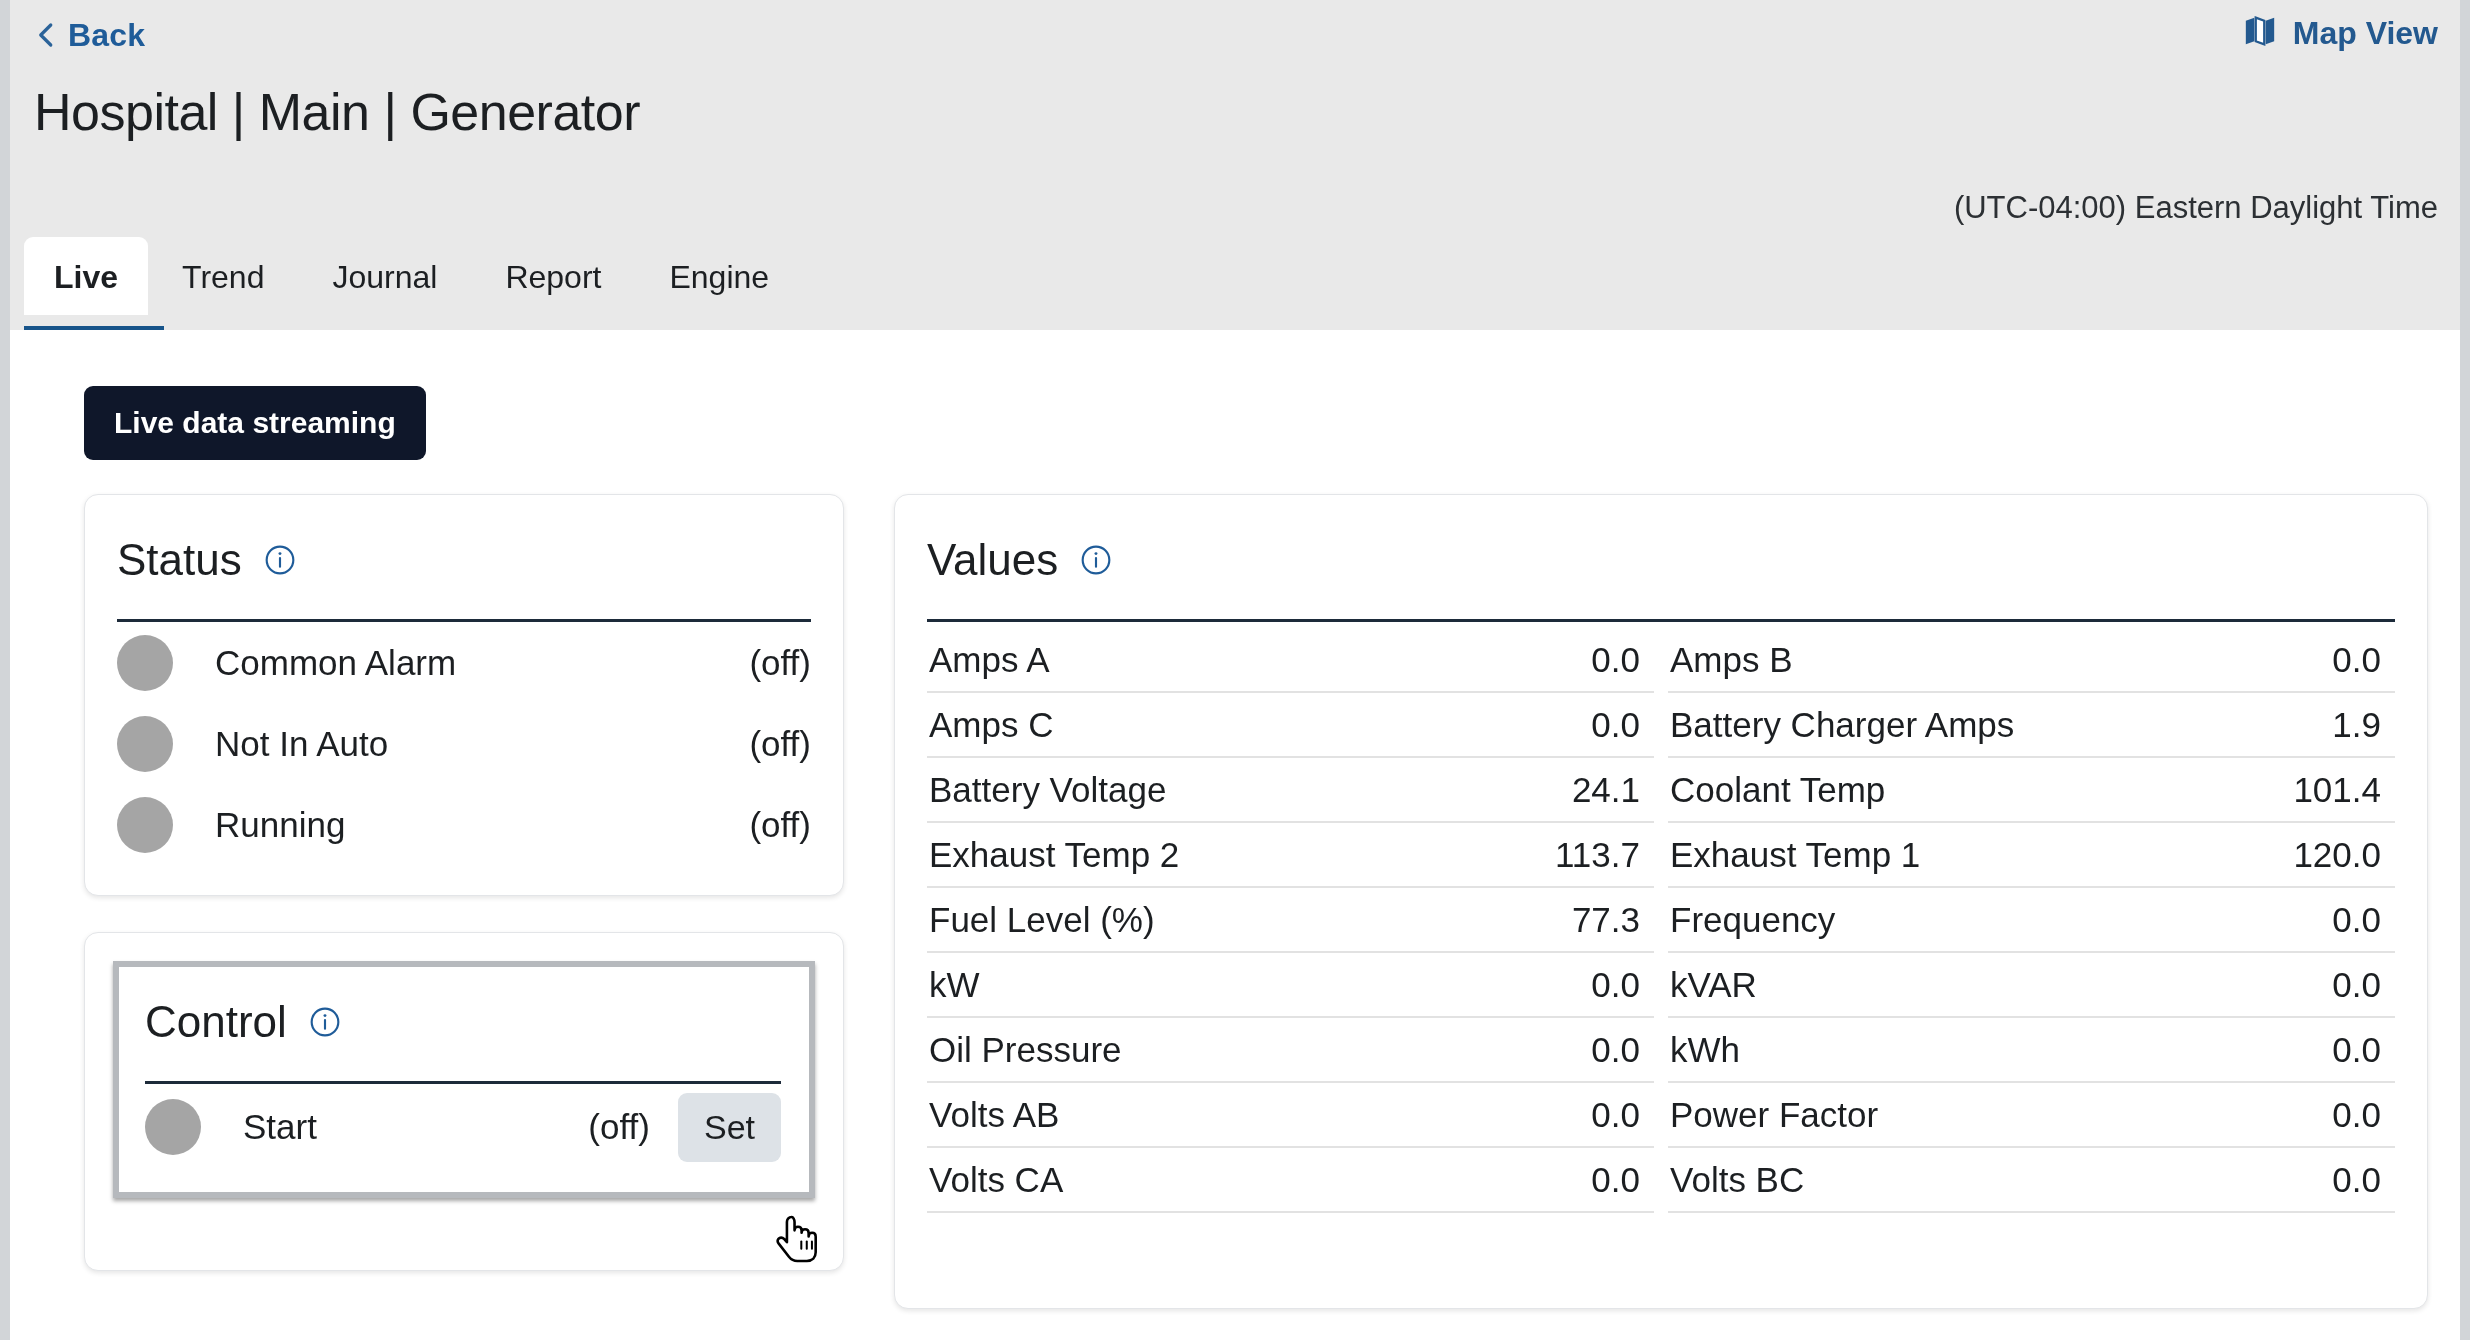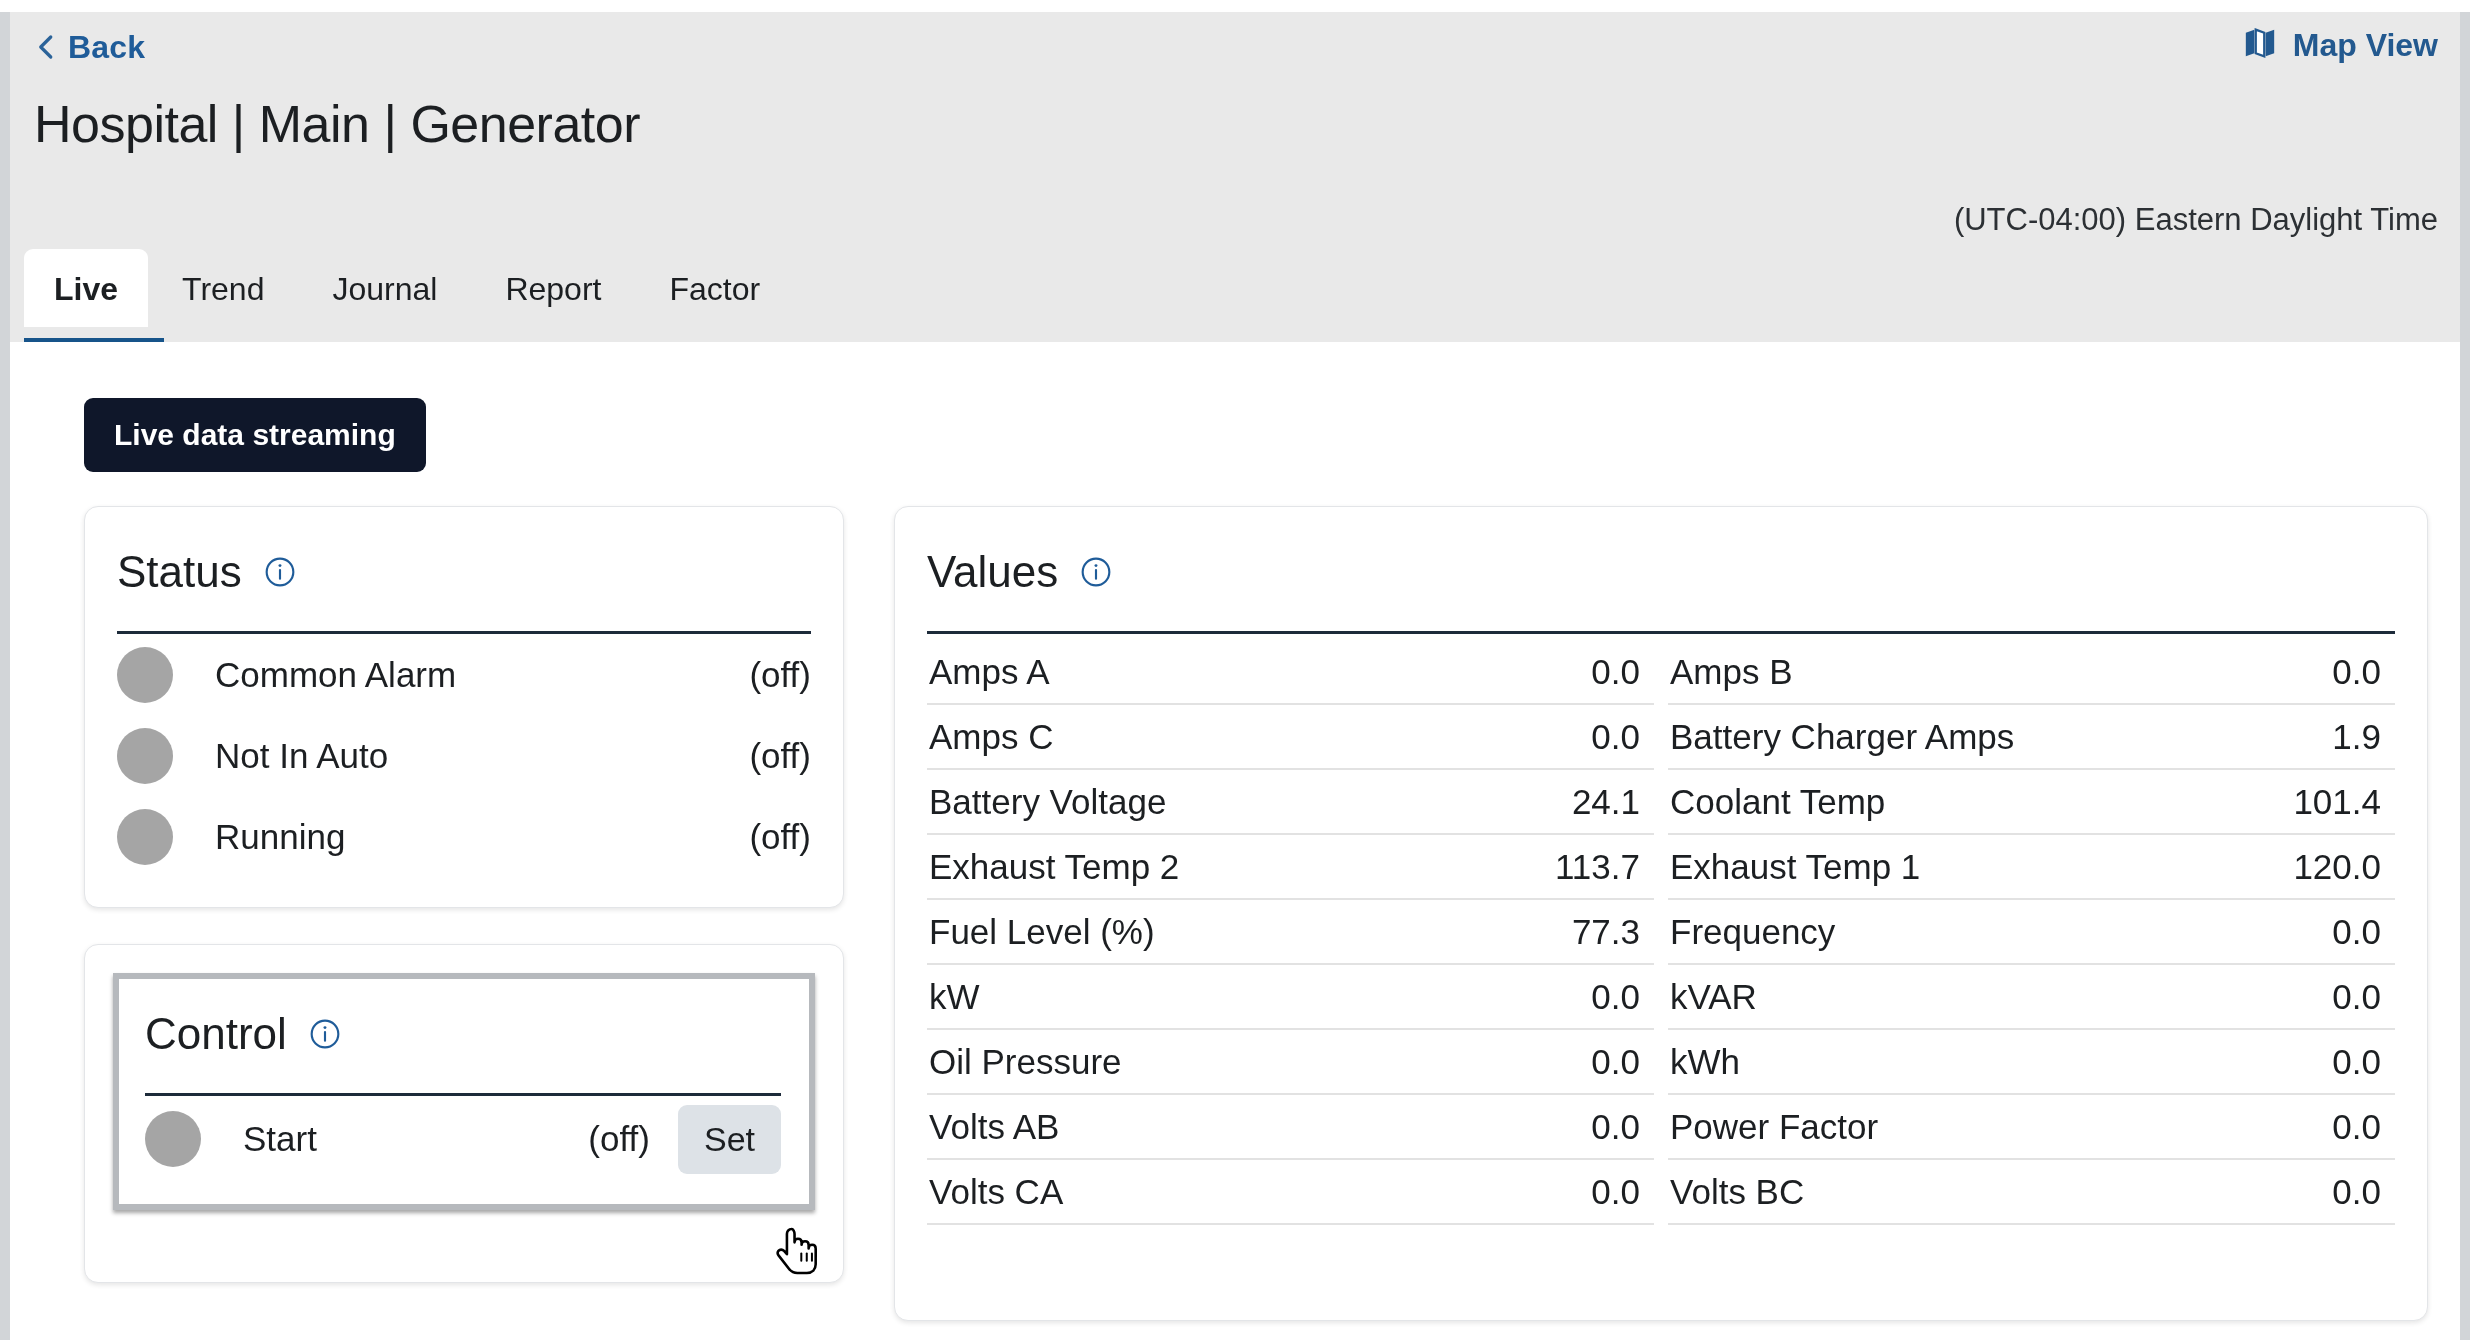--- a/index.html
+++ b/index.html
@@ -16,21 +16,20 @@
     border-left: 10px solid #d2d5d8;
     border-right: 10px solid #d2d5d8;
   }
 
   
   .header {
     position: relative;
     background: #e9e9e9;
     padding: 0 22px;
     height: 330px;
-    margin-top: 12px;
   }
   .back-row {
     display: flex; align-items: center;
     padding-top: 14px; height: 56px;
   }
   .chev {
     width: 30px; height: 30px;
     margin-right: 6px;
     display: inline-block;
   }
@@ -260,21 +259,21 @@
 
     <div class="page-title">Hospital | Main | Generator</div>
 
     <div class="tz">(UTC-04:00) Eastern Daylight Time</div>
 
     <div class="tabs">
       <div class="tab active">Live</div>
       <div class="tab">Trend</div>
       <div class="tab">Journal</div>
       <div class="tab">Report</div>
-      <div class="tab">Factor</div>
+      <div class="tab">Engine</div>
     </div>
   </div>
   <div class="tabs-rule"></div>
   <div class="tabs-rule-active"></div>
 
   <div class="body">
 
     <button class="stream-btn">Live data streaming</button>
 
     <div class="columns">

